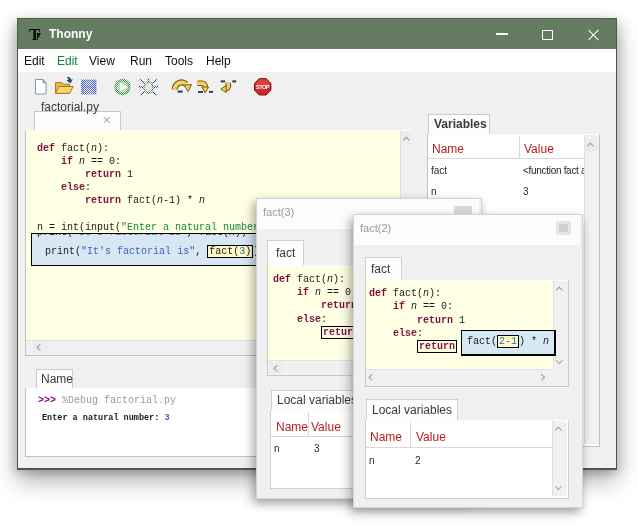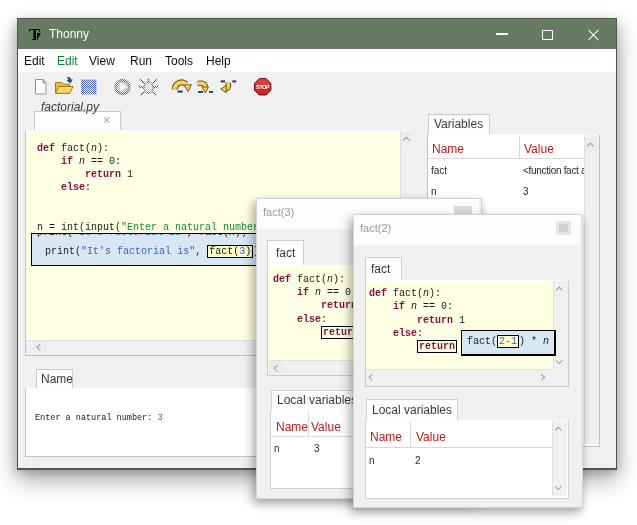--- a/index.html
+++ b/index.html
@@ -24,21 +24,21 @@
 </head>
 <body>
 <div id="page">
 
 <div class="a" id="win" style="left:17px;top:18px;width:598px;height:449px;border:1px solid #4e5a49;border-bottom-width:2px;background:#f0f0f0;box-shadow:0 11px 22px rgba(0,0,0,0.30), -4px 3px 9px rgba(0,0,0,0.13), 5px 3px 10px rgba(0,0,0,0.10);"></div>
 
 <div class="a" style="left:18px;top:19px;width:598px;height:30px;background:#657c63;"></div>
 
 <div class="a" style="left:29px;top:26px;width:16px;height:17px;font-family:'Liberation Serif',serif;font-weight:bold;font-size:17px;line-height:17px;color:#0a0a0a;">T</div>
 <div class="a" style="left:37px;top:33px;width:0;height:0;border-left:4px solid #0a0a0a;border-bottom:7px solid transparent;border-top:0 solid transparent;"></div>
-<div class="a" style="left:49px;top:27px;font-size:12px;color:#fdfdfd;">Thonny</div>
+<div class="a" style="left:49px;top:27px;font-size:12px;color:#fdfdfd;font-weight:bold;">Thonny</div>
 
 <div class="a" style="left:496px;top:33px;width:12px;height:1.6px;background:#fff;"></div>
 <div class="a" style="left:542px;top:30px;width:9px;height:8px;border:1.2px solid #fff;"></div>
 <div class="a" style="left:587px;top:28px;width:12px;height:12px;">
   <div class="a" style="left:5.5px;top:-0.5px;width:1.3px;height:14px;background:#fff;transform:rotate(45deg);"></div>
   <div class="a" style="left:5.5px;top:-0.5px;width:1.3px;height:14px;background:#fff;transform:rotate(-45deg);"></div>
 </div>
 
 <div class="a" style="left:18px;top:49px;width:598px;height:23px;background:#fff;"></div>
 <div class="a" style="left:24px;top:54px;font-size:12px;color:#101010;">Edit</div>
@@ -117,52 +117,54 @@
    <rect x="192.7" y="6.4" width="4.4" height="2" fill="#26364e"></rect>
    <rect x="204.3" y="6.4" width="3.8" height="2" fill="#26364e"></rect>
   </g>
 
   <path d="M231.3,4.6 h6.8 l4.8,4.8 v6.8 l-4.8,4.8 h-6.8 l-4.8,-4.8 v-6.8 z" fill="#cd2727" stroke="#7a1010" stroke-width="1"></path>
   <path d="M231.6,5.2 h6.2 l4.4,4.4 v3 h-15 v-3 z" fill="#d94040"></path>
   <text x="234.8" y="15" font-size="5.6" font-weight="bold" fill="#ffffff" text-anchor="middle" font-family="Liberation Sans" textLength="13.5">STOP</text>
 </svg>
 
 <div class="a" style="left:34px;top:111px;width:85px;height:20px;background:#fdfdfd;border:1px solid #c9c9c9;border-bottom:none;"></div>
-<div class="a tabtxt" style="left:41px;top:100px;font-style:italic;">factorial.py</div>
+<div class="a tabtxt" style="left:41px;top:100px;">factorial.py</div>
 <div class="a" style="left:102px;top:114px;font-size:11px;color:#b3b3b3;">✕</div>
 
 <div class="a" style="left:25px;top:130px;width:386px;height:224px;border:1px solid #c2c2c2;border-top-color:#fbfbfb;background:#f0f0f0;"></div>
 <div class="a" style="left:26px;top:131px;width:374px;height:209px;background:#ffffe4;overflow:hidden;">
   <div class="m" style="left:11px;top:10.8px;"><span class="k">def</span> fact(<span class="i">n</span>):</div>
   <div class="m" style="left:11px;top:24px;">    <span class="k">if</span> <span class="i">n</span> == 0:</div>
   <div class="m" style="left:11px;top:37.1px;">        <span class="k">return</span> 1</div>
   <div class="m" style="left:11px;top:50.3px;">    <span class="k">else</span>:</div>
+  <div class="m" style="left:11px;top:63.4px;">        <span class="k">return</span> fact(<span class="i">n</span>-1) * <span class="i">n</span></div>
   <div class="m" style="left:11px;top:89.7px;">n = int(input(<span class="s">"Enter a natural number: "</span>))</div>
 
   <div class="a" style="left:4.5px;top:102px;width:290px;height:31px;border:1px solid #000;background:#d8e7f3;overflow:hidden;">
     <div class="m" style="left:5.5px;top:-8.1px;">print(<span class="b">"It's factorial is"</span>, fact(<span class="i">n</span>))</div>
     <div class="m" style="left:13.6px;top:10.7px;">print(<span class="b">"It's factorial is"</span>, <span class="box2" style="background:#fbfbc9;">fact(<span class="b">3</span>)</span>)</div>
   </div>
 </div>
 
 <div class="a" style="left:400px;top:131px;width:12px;height:209px;background:#f0f0f0;border-left:1px solid #e0e0e0;"></div>
 <div class="a" style="left:401px;top:132px;width:11px;height:13px;background:#ececec;"></div>
     <div class="ch chu" style="left:403.5px;top:138px;"></div>
 
 <div class="a" style="left:26px;top:340px;width:386px;height:13px;background:#f0f0f0;border-top:1px solid #e0e0e0;"></div>
 <div class="a" style="left:33px;top:341px;width:14px;height:11px;background:#ececec;"></div>
 <div class="ch chl" style="left:38px;top:344.5px;"></div>
 
 <div class="a" style="left:36px;top:369px;width:35px;height:20px;background:#fdfdfd;border:1px solid #c9c9c9;border-bottom:none;"></div>
 <div class="a tabtxt" style="left:41px;top:372px;">Name</div>
 <div class="a" style="left:25px;top:388px;width:386px;height:67px;border:1px solid #c2c2c2;border-top-color:#fbfbfb;background:#ffffff;"></div>
-<div class="m" style="left:35px;top:412px;font-size:8.5px;font-weight:normal;color:#202020;">Enter a natural number: <span class="b">3</span></div>
+<div class="m" style="left:38px;top:394px;"><span style="color:#8a0a8a;font-weight:bold;">&gt;&gt;&gt;</span> <span style="color:#9a9a9a;">%Debug factorial.py</span></div>
+<div class="m" style="left:42px;top:412px;font-size:8.5px;font-weight:bold;color:#202020;">Enter a natural number: <span class="b">3</span></div>
 
 <div class="a" style="left:428px;top:114px;width:60px;height:21px;background:#fdfdfd;border:1px solid #c9c9c9;border-bottom:none;"></div>
-<div class="a tabtxt" style="left:434px;top:117px;">Variables</div>
+<div class="a tabtxt" style="left:434px;top:117px;font-weight:bold;">Variables</div>
 <div class="a" style="left:427px;top:134px;width:171px;height:311px;border:1px solid #c2c2c2;border-top-color:#fbfbfb;background:#ffffff;"></div>
 <div class="a hdr" style="left:432px;top:142px;">Name</div>
 <div class="a hdr" style="left:524px;top:142px;">Value</div>
 <div class="a" style="left:519px;top:136px;width:1px;height:22px;background:#d8d8d8;"></div>
 <div class="a" style="left:428px;top:158px;width:156px;height:1px;background:#d8d8d8;"></div>
 <div class="a row" style="left:431px;top:165px;">fact</div>
 <div class="a row" style="left:523px;top:165px;width:61px;overflow:hidden;white-space:nowrap;letter-spacing:-0.3px;">&lt;function fact at 0x0</div>
 <div class="a row" style="left:431px;top:186px;">n</div>
 <div class="a row" style="left:523px;top:186px;">3</div>
 

